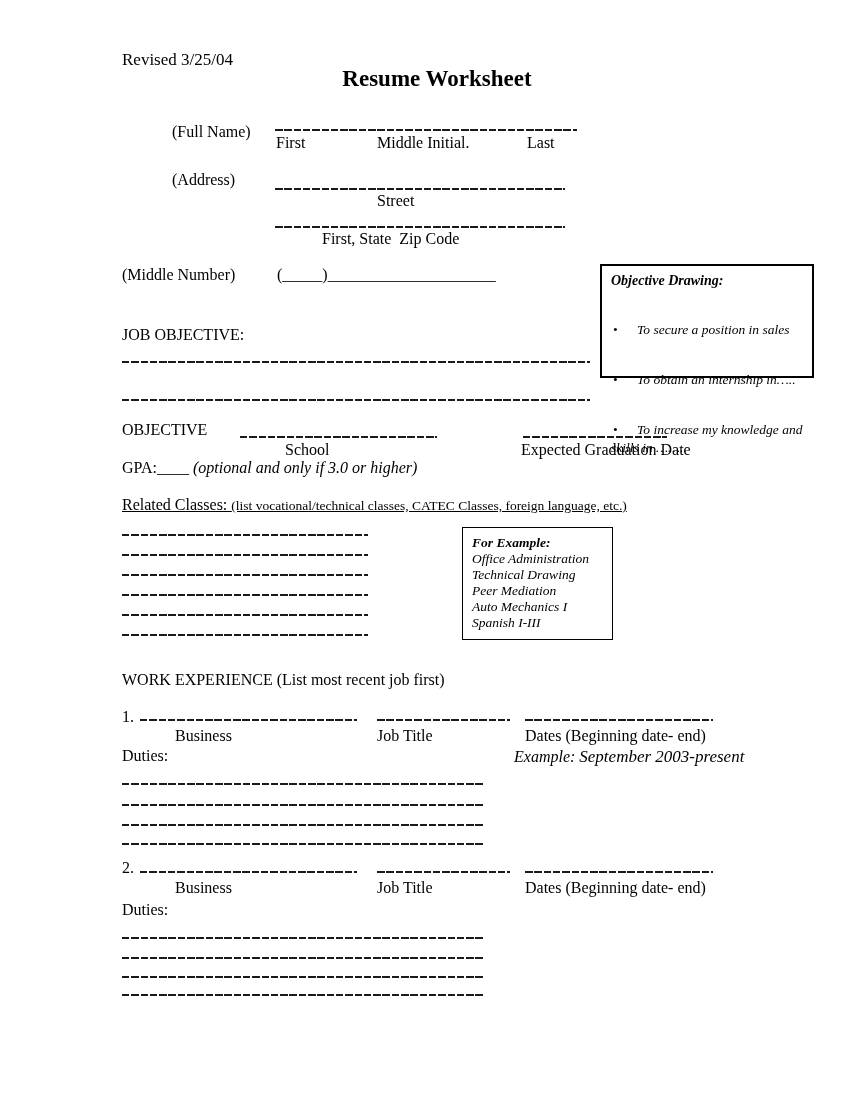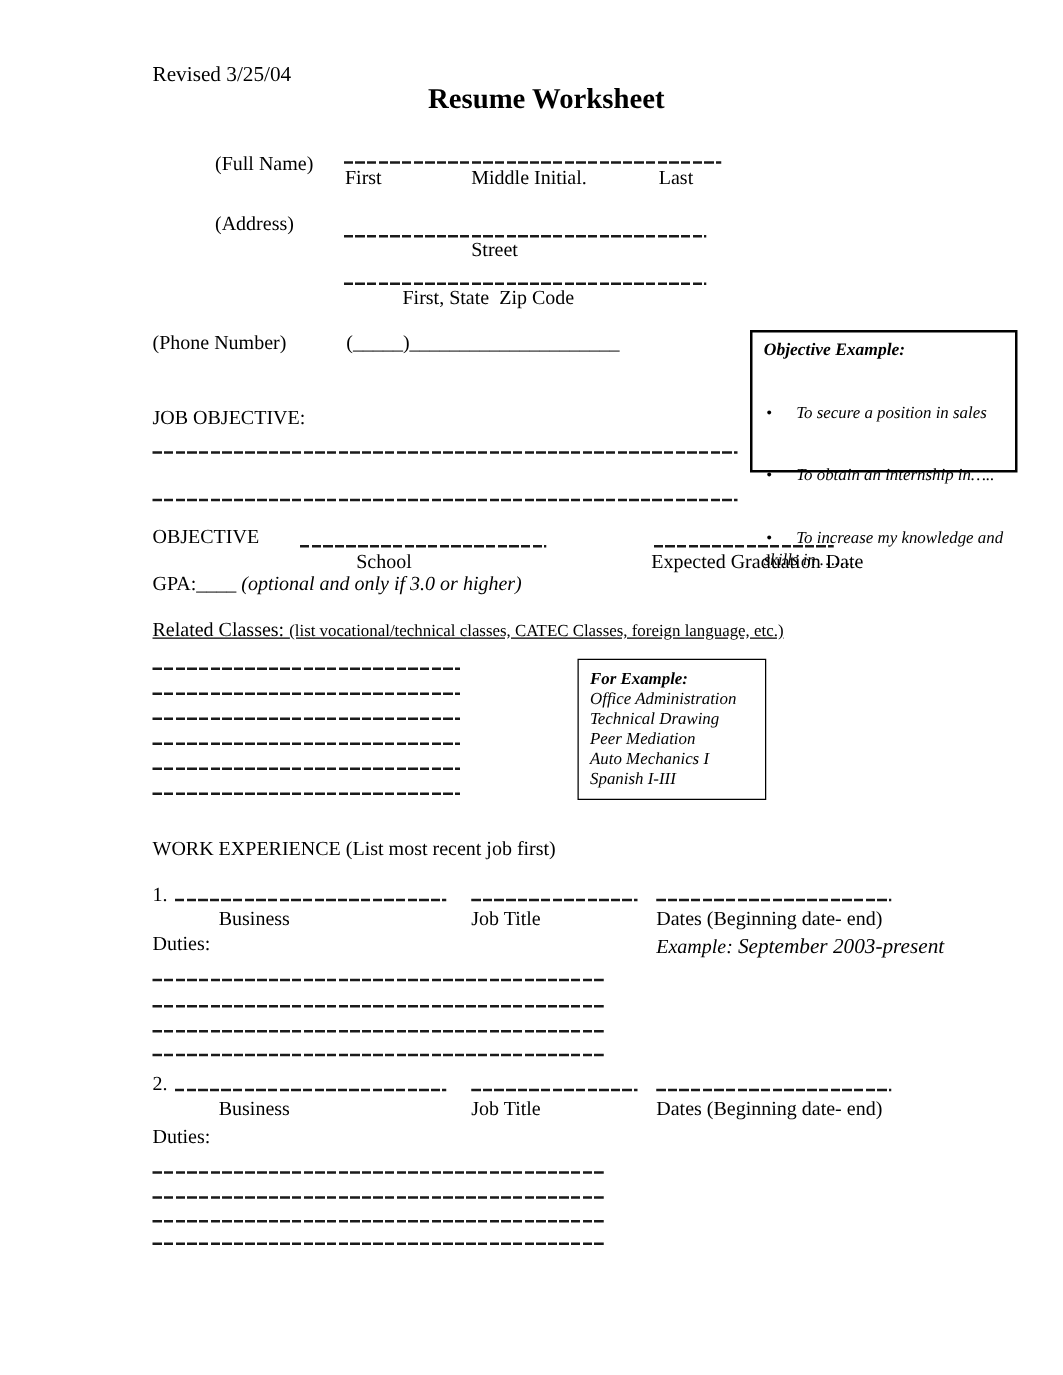--- a/index.html
+++ b/index.html
@@ -41,25 +41,25 @@
 <div class="t" style="left:276px;top:134px;">First</div>
 <div class="t" style="left:377px;top:134px;">Middle Initial.</div>
 <div class="t" style="left:527px;top:134px;">Last</div>
 
 <div class="t" style="left:172px;top:171px;">(Address)</div>
 <div class="rule" style="left:275px;top:188px;width:290px;"></div>
 <div class="t" style="left:377px;top:192px;">Street</div>
 <div class="rule" style="left:275px;top:226px;width:290px;"></div>
 <div class="t" style="left:322px;top:230px;">First, State  Zip Code</div>
 
-<div class="t" style="left:122px;top:266px;">(Phone Number)</div>
+<div class="t" style="left:122px;top:266px;">(Middle Number)</div>
 <div class="t" style="left:277px;top:266px;">(_____)_____________________</div>
 
 <div class="ex-box" id="objective-box">
-  <div class="bx-title">Objective Example:</div>
+  <div class="bx-title">Objective Drawing:</div>
   <div class="obj-item"><span class="bullet">•</span><span>To secure a position in sales</span></div>
   <div class="obj-item"><span class="bullet">•</span><span>To obtain an internship in…..</span></div>
   <div class="obj-item"><span class="bullet">•</span><span>To increase my knowledge and skills in ……..</span></div>
 </div>
 
 <div class="t b" style="left:122px;top:326px;">JOB OBJECTIVE:</div>
 <div class="rule" style="left:122px;top:361px;width:468px;"></div>
 <div class="rule" style="left:122px;top:399px;width:468px;"></div>
 
 <div class="t b" style="left:122px;top:421px;">OBJECTIVE</div>
@@ -89,21 +89,21 @@
 <div class="t b" style="left:122px;top:671px;">WORK EXPERIENCE (List most recent job first)</div>
 
 <div class="t" style="left:122px;top:708px;">1.</div>
 <div class="rule" style="left:140px;top:719px;width:217px;"></div>
 <div class="rule" style="left:377px;top:719px;width:133px;"></div>
 <div class="rule" style="left:525px;top:719px;width:188px;"></div>
 <div class="t" style="left:175px;top:727px;">Business</div>
 <div class="t" style="left:377px;top:727px;">Job Title</div>
 <div class="t" style="left:525px;top:727px;">Dates (Beginning date- end)</div>
 <div class="t" style="left:122px;top:747px;">Duties:</div>
-<div class="t" style="left:525px;top:747px;text-align:center;"><span class="i">Example: </span><span class="i small">September 2003-present</span></div>
+<div class="t" style="left:514px;top:747px;text-align:center;"><span class="i">Example: </span><span class="i small">September 2003-present</span></div>
 <div class="rule" style="left:122px;top:783px;width:361px;"></div>
 <div class="rule" style="left:122px;top:804px;width:361px;"></div>
 <div class="rule" style="left:122px;top:824px;width:361px;"></div>
 <div class="rule" style="left:122px;top:843px;width:361px;"></div>
 
 <div class="t" style="left:122px;top:859px;">2.</div>
 <div class="rule" style="left:140px;top:871px;width:217px;"></div>
 <div class="rule" style="left:377px;top:871px;width:133px;"></div>
 <div class="rule" style="left:525px;top:871px;width:188px;"></div>
 <div class="t" style="left:175px;top:879px;">Business</div>

